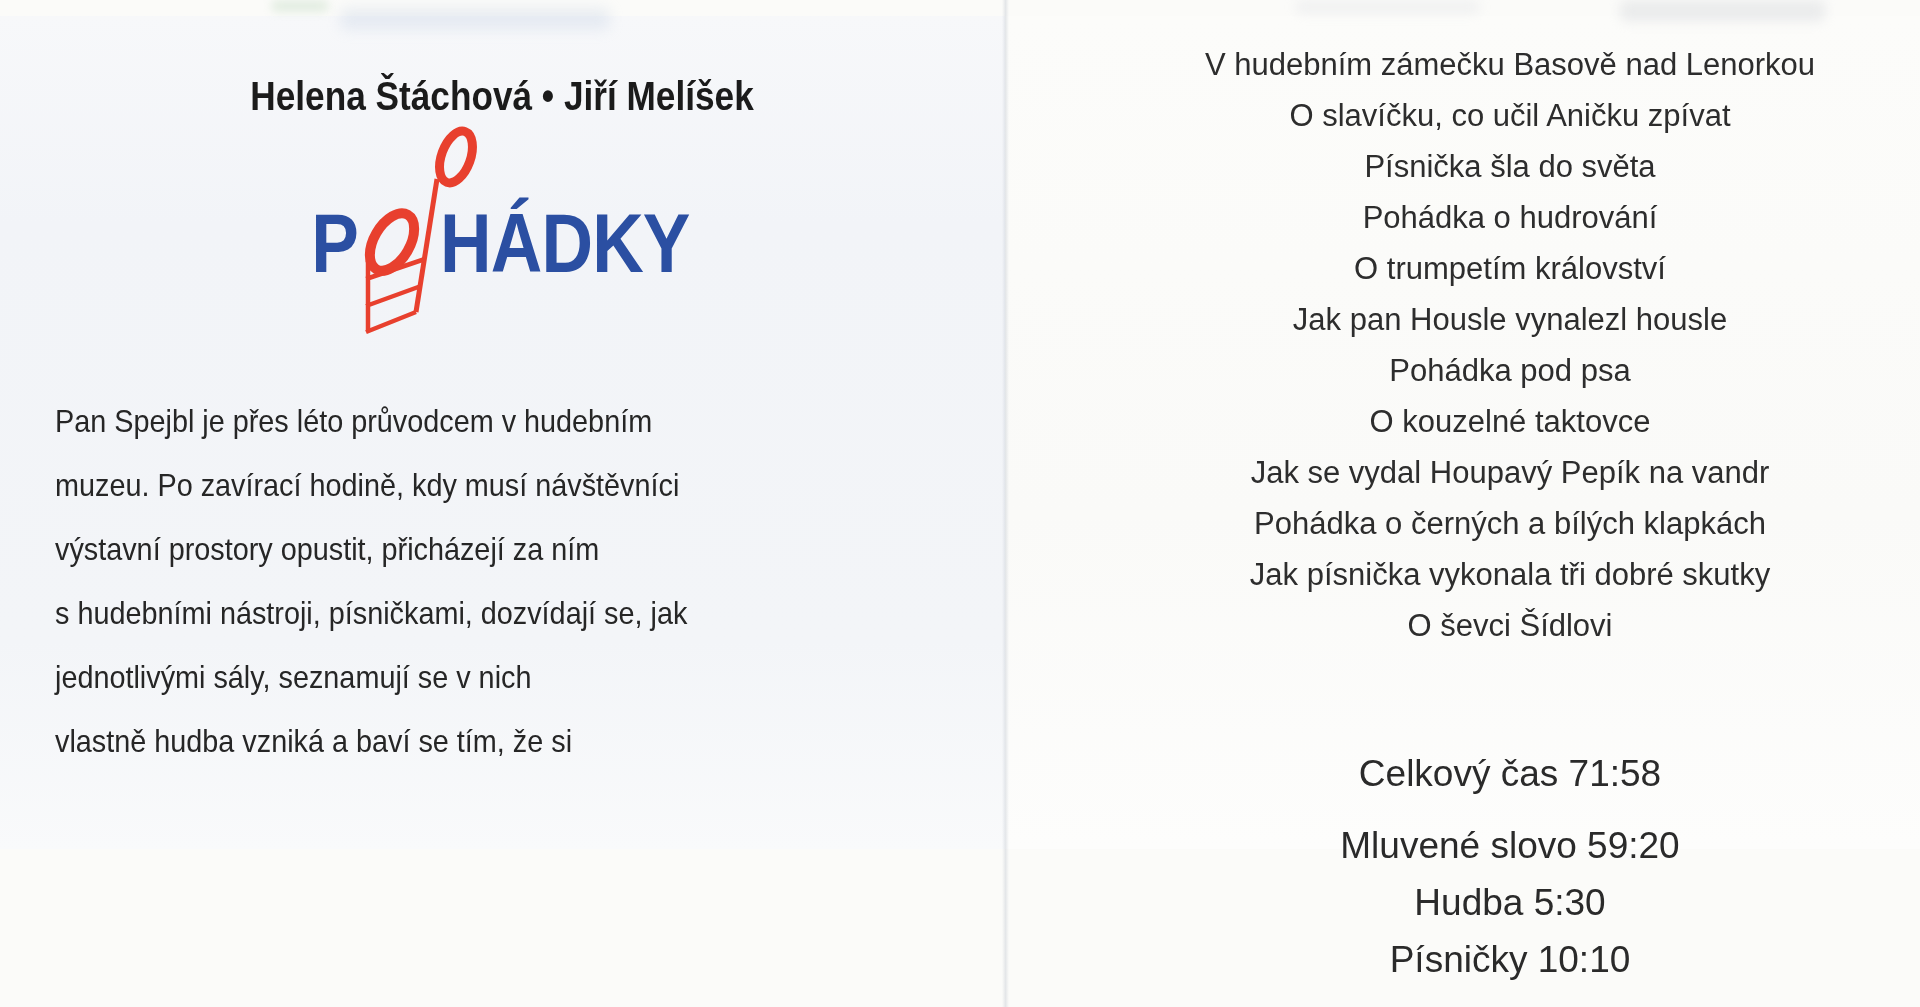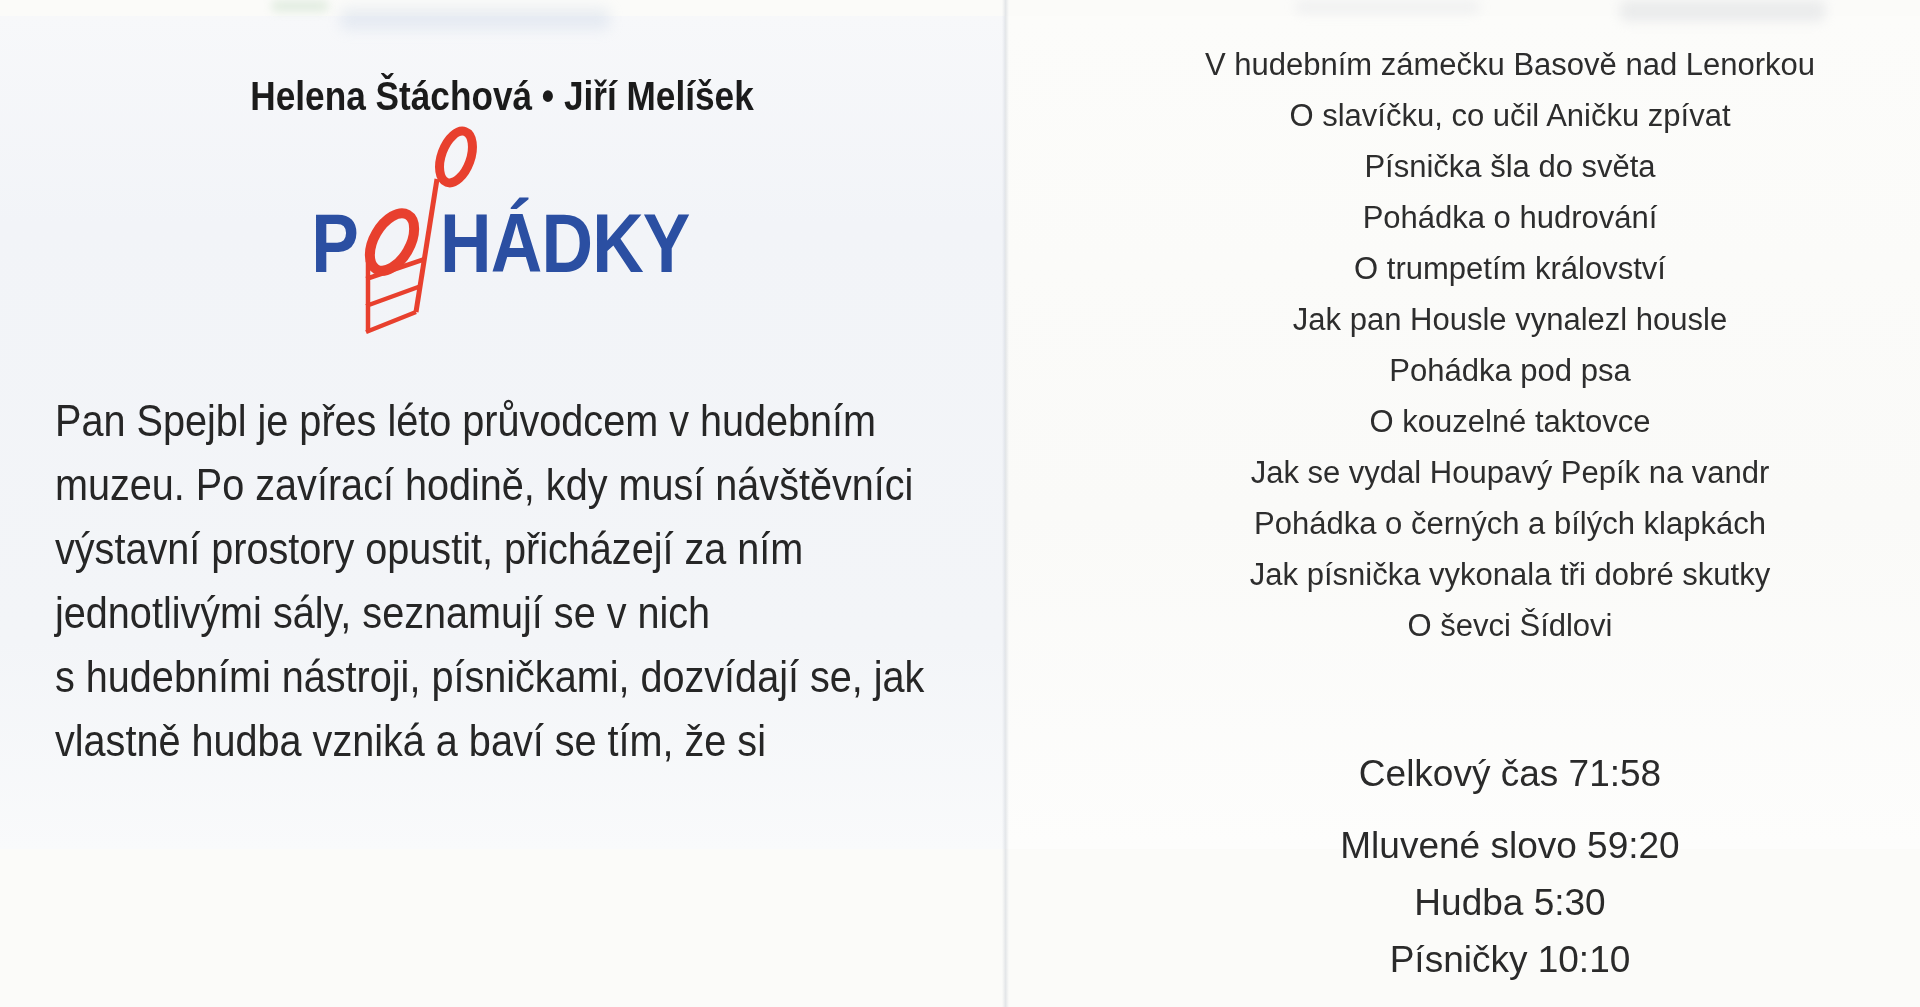--- a/index.html
+++ b/index.html
@@ -35,21 +35,21 @@
   .frag-rt{transform:scaleX(.85);transform-origin:right center;}
   .frag-lt{transform:scaleX(.85);transform-origin:left center;}
   .l1pre{right:568px;top:99px;}
   .l1post{left:478px;top:99px;}
   .l2pre{right:647px;top:185px;}
   .l2post{left:424px;top:185px;margin-left:16px;}
   .sr-only{position:absolute;width:1px;height:1px;overflow:hidden;clip:rect(0 0 0 0);white-space:nowrap;}
   .note-svg{position:absolute;left:0;top:0;width:1005px;height:1007px;pointer-events:none;}
   .paragraph{
     position:absolute;left:55px;top:373px;width:940px;
-    font-size:44px;line-height:64px;color:#262626;white-space:nowrap;
+    font-size:32px;line-height:64px;color:#262626;white-space:nowrap;
   }
   .paragraph .pline span{display:inline-block;transform:scaleX(.9);transform-origin:left center;}
   
   .right-col{position:absolute;left:1055px;top:0;width:910px;height:1007px;}
   .tracklist{
     position:absolute;left:0;top:39px;width:910px;text-align:center;
     font-size:31px;line-height:51px;color:#2d2d2d;
   }
   .time-line{
     position:absolute;left:0;width:910px;text-align:center;
@@ -86,22 +86,22 @@
       <ellipse cx="392" cy="226" rx="18" ry="31.5" stroke-width="10" transform="rotate(30 392 226)"></ellipse>
       <path d="M437 163 L416 296" stroke-width="5"></path>
       <path stroke-width="4.5" d="M368 245 L368 316 M366 263 L425 243 M366 290 L421 270 M366 316 L416 296"></path>
     </g>
   </svg>
 
   <div class="paragraph">
     <div class="pline"><span>Pan Spejbl je přes léto průvodcem v hudebním</span></div>
     <div class="pline"><span>muzeu. Po zavírací hodině, kdy musí návštěvníci</span></div>
     <div class="pline"><span>výstavní prostory opustit, přicházejí za ním</span></div>
+    <div class="pline"><span>s hudebními nástroji, písničkami, dozvídají se, jak</span></div>
     <div class="pline"><span>jednotlivými sály, seznamují se v nich</span></div>
-    <div class="pline"><span>s hudebními nástroji, písničkami, dozvídají se, jak</span></div>
     <div class="pline"><span>vlastně hudba vzniká a baví se tím, že si</span></div>
   </div>
 </div>
 
 <div class="page page-right"></div>
 
 <div class="right-col">
   <div class="tracklist">
     <div>V hudebním zámečku Basově nad Lenorkou</div>
     <div>O slavíčku, co učil Aničku zpívat</div>

